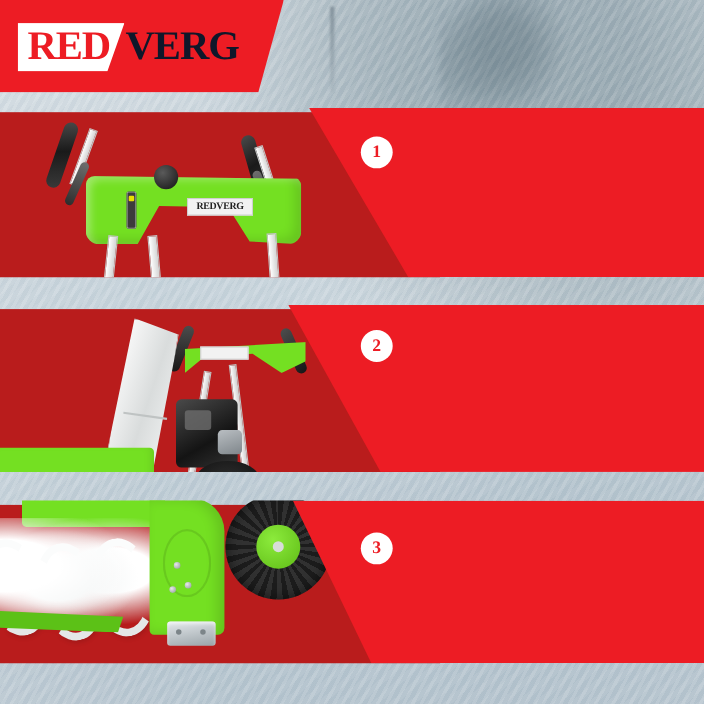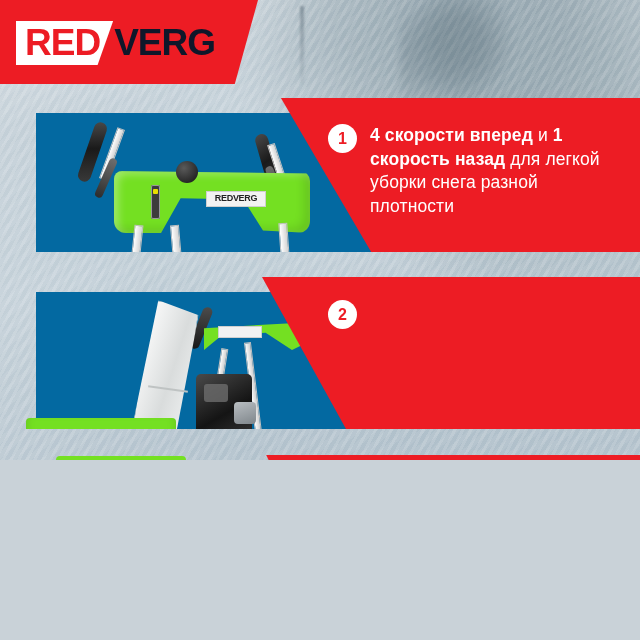--- a/index.html
+++ b/index.html
@@ -1,21 +1,21 @@
 <!DOCTYPE html>
 <html><head>
 <meta charset="utf-8">
 <style>
   html,body{margin:0;padding:0;}
   body{
     width:640px;height:640px;overflow:hidden;
     font-family:"Liberation Sans","DejaVu Sans",sans-serif;
     background:#c9d2d8;
   }
-  .stage{position:relative;width:640px;height:460px;overflow:hidden;}
+  .stage{position:relative;width:640px;height:640px;overflow:hidden;font-family:Liberation Serif, serif;}
 
   
   .bg{position:absolute;inset:0;
     background:
       radial-gradient(circle at 78% 8%, rgba(125,145,155,.55) 0 10%, rgba(125,145,155,0) 38%),
       radial-gradient(circle at 88% 22%, rgba(150,168,176,.40) 0 9%, rgba(150,168,176,0) 34%),
       radial-gradient(circle at 60% 4%, rgba(140,160,170,.35) 0 8%, rgba(140,160,170,0) 30%),
       radial-gradient(circle at 36% 46%, rgba(190,205,214,.55) 0 16%, rgba(190,205,214,0) 46%),
       radial-gradient(circle at 12% 72%, rgba(175,192,203,.45) 0 14%, rgba(175,192,203,0) 44%),
       radial-gradient(circle at 92% 62%, rgba(160,180,192,.40) 0 13%, rgba(160,180,192,0) 42%),
@@ -42,21 +42,21 @@
   .logo{position:absolute;left:16px;top:21px;height:44px;display:flex;align-items:stretch;}
   .logo-red{position:relative;background:#ffffff;color:#ed1c24;
     font-weight:bold;font-size:37px;line-height:44px;letter-spacing:-1px;
     padding:0 13px 0 9px;
     clip-path:polygon(0 0,100% 0,84% 100%,0 100%);}
   .logo-verg{color:#0f172a;font-weight:bold;font-size:37px;line-height:44px;letter-spacing:-1px;
     padding-left:1px;}
 
   
   .band{position:absolute;left:0;width:640px;overflow:hidden;}
-  .band .photo{position:absolute;left:0;top:15px;width:400px;height:100%;background:#0369a1;margin-left:36px;}
+  .band .photo{position:absolute;left:0;top:4px;width:400px;height:100%;background:#b91c1c;}
   .band .red{position:absolute;top:0;right:0;height:100%;width:420px;background:#ed1c24;}
   .band1 .red{clip-path:polygon(14.5% 0,100% 0,100% 100%,36% 100%);}
   .band2 .red{clip-path:polygon(10% 0,100% 0,100% 100%,30% 100%);}
   .band3 .red{clip-path:polygon(11% 0,100% 0,100% 100%,28% 100%);}
 
   .content{position:absolute;left:328px;right:14px;display:flex;align-items:flex-start;gap:13px;}
   .badge{flex:0 0 auto;width:29px;height:29px;border-radius:50%;background:#ffffff;
     color:#ed1c24;font-weight:bold;font-size:16px;line-height:29px;text-align:center;}
   .txt{color:#ffffff;font-size:17.5px;line-height:23.5px;letter-spacing:.1px;}
   .txt b{font-weight:bold;}
@@ -181,21 +181,20 @@
       <div class="ctrl-dot"></div>
       <div class="knob"></div>
       <div class="h-plate">REDVERG</div>
       <div class="tube t1"></div>
       <div class="tube t2"></div>
       <div class="tube t3"></div>
     </div>
     <div class="red"></div>
     <div class="content" style="top:26px;">
       <div class="badge">1</div>
-      <div class="txt"><b>4 скорости вперед </b><span>и </span><b>1 скорость назад </b><span>для легкой уборки снега разной плотности</span></div>
     </div>
   </div>
 
   <div class="band band2" style="top:277px;height:152px;">
     <div class="photo">
       <div class="grip2 gg1"></div>
       <div class="grip2 gg2"></div>
       <div class="hbar2"></div>
       <div class="plate2"></div>
       <div class="rod r1"></div>

